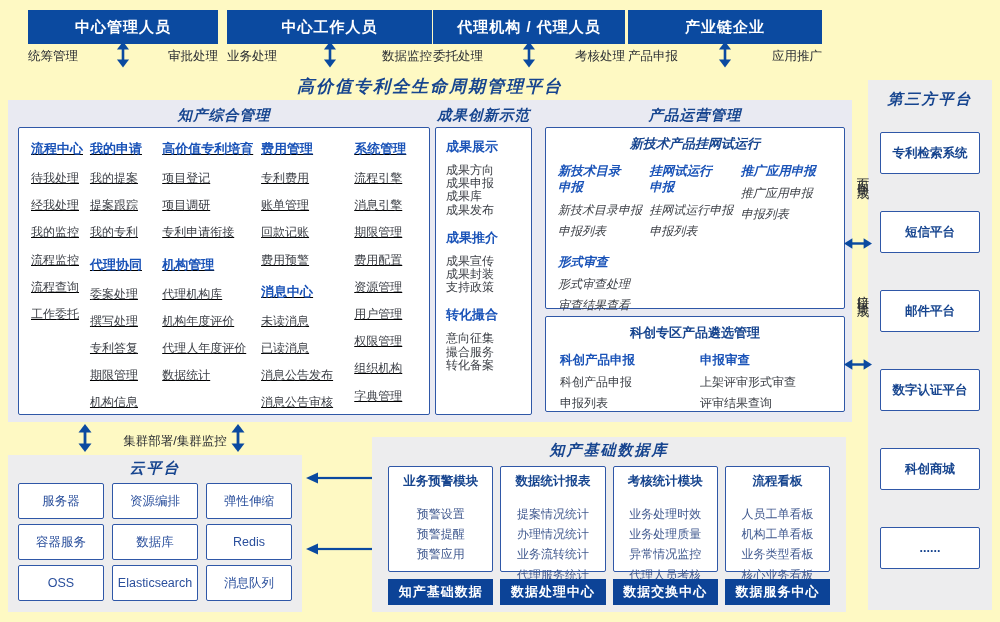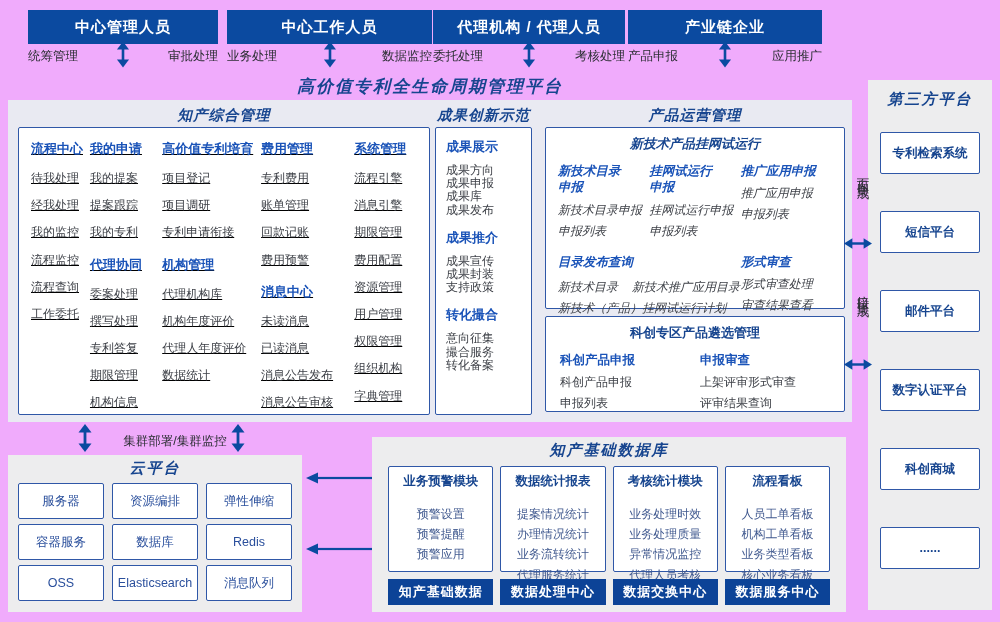--- a/index.html
+++ b/index.html
@@ -2,21 +2,21 @@
 <html style="--primary: #0b4aa0; --navy: #17458f; --group-blue: #1a53b8; --border: #2f57a7; --item-grey: #3d4047; --item-blue: #40598f; --main-bg: #e9eaf2; --panel-bg: #ededee;"><head>
 <meta charset="utf-8">
 <style>
   :root{
     --primary:#0b4aa0; --navy:#17458f; --group-blue:#1a53b8; --border:#2f57a7;
     --item-grey:#3d4047; --item-blue:#40598f; --main-bg:#e9eaf2; --panel-bg:#ededee; --white:#ffffff;
   }
   *{box-sizing:border-box; margin:0; padding:0;}
   html,body{width:1000px;height:622px;}
   body{font-family:"Liberation Sans","DejaVu Sans",sans-serif; background:#fff; overflow:hidden;}
-  #stage{position:relative; width:1000px; height:622px; background:#f0abfc;}
+  #stage{position:relative; width:1000px; height:622px; background:#fef9c3;}
 
   
   .role{position:absolute; top:10px;}
   .role-bar{height:34px; background:var(--primary); color:#fff; font-size:15px; font-weight:bold;
             display:flex; align-items:center; justify-content:center; letter-spacing:1px;}
   .pair{position:relative; height:24px; display:flex; align-items:center; justify-content:space-between;}
   .pair-label{font-size:12.5px; color:#2b2e33;}
   .pair-arrow{position:absolute; left:50%; top:-3px; transform:translateX(-50%); width:13px; height:27px;}
 
   
@@ -297,28 +297,20 @@
         </div>
         <div class="p-grp" style="width:92px">
           <div class="p-h">推广应用申报</div>
           <div>
               <div class="p-item">推广应用申报</div>
               <div class="p-item">申报列表</div>
             </div>
         </div>
       </div>
       <div class="p-row" style="margin-top:4px">
-        <div class="p-grp" style="width:184px">
-          <div class="p-h">目录发布查询</div>
-          <div class="wrap-items">
-              <div class="p-item">新技术目录</div>
-              <div class="p-item">新技术推广应用目录</div>
-              <div class="p-item">新技术（产品）挂网试运行计划</div>
-            </div>
-        </div>
         <div class="p-grp" style="width:92px">
           <div class="p-h">形式审查</div>
           <div>
               <div class="p-item">形式审查处理</div>
               <div class="p-item">审查结果查看</div>
             </div>
         </div>
       </div>
     </div>
 

